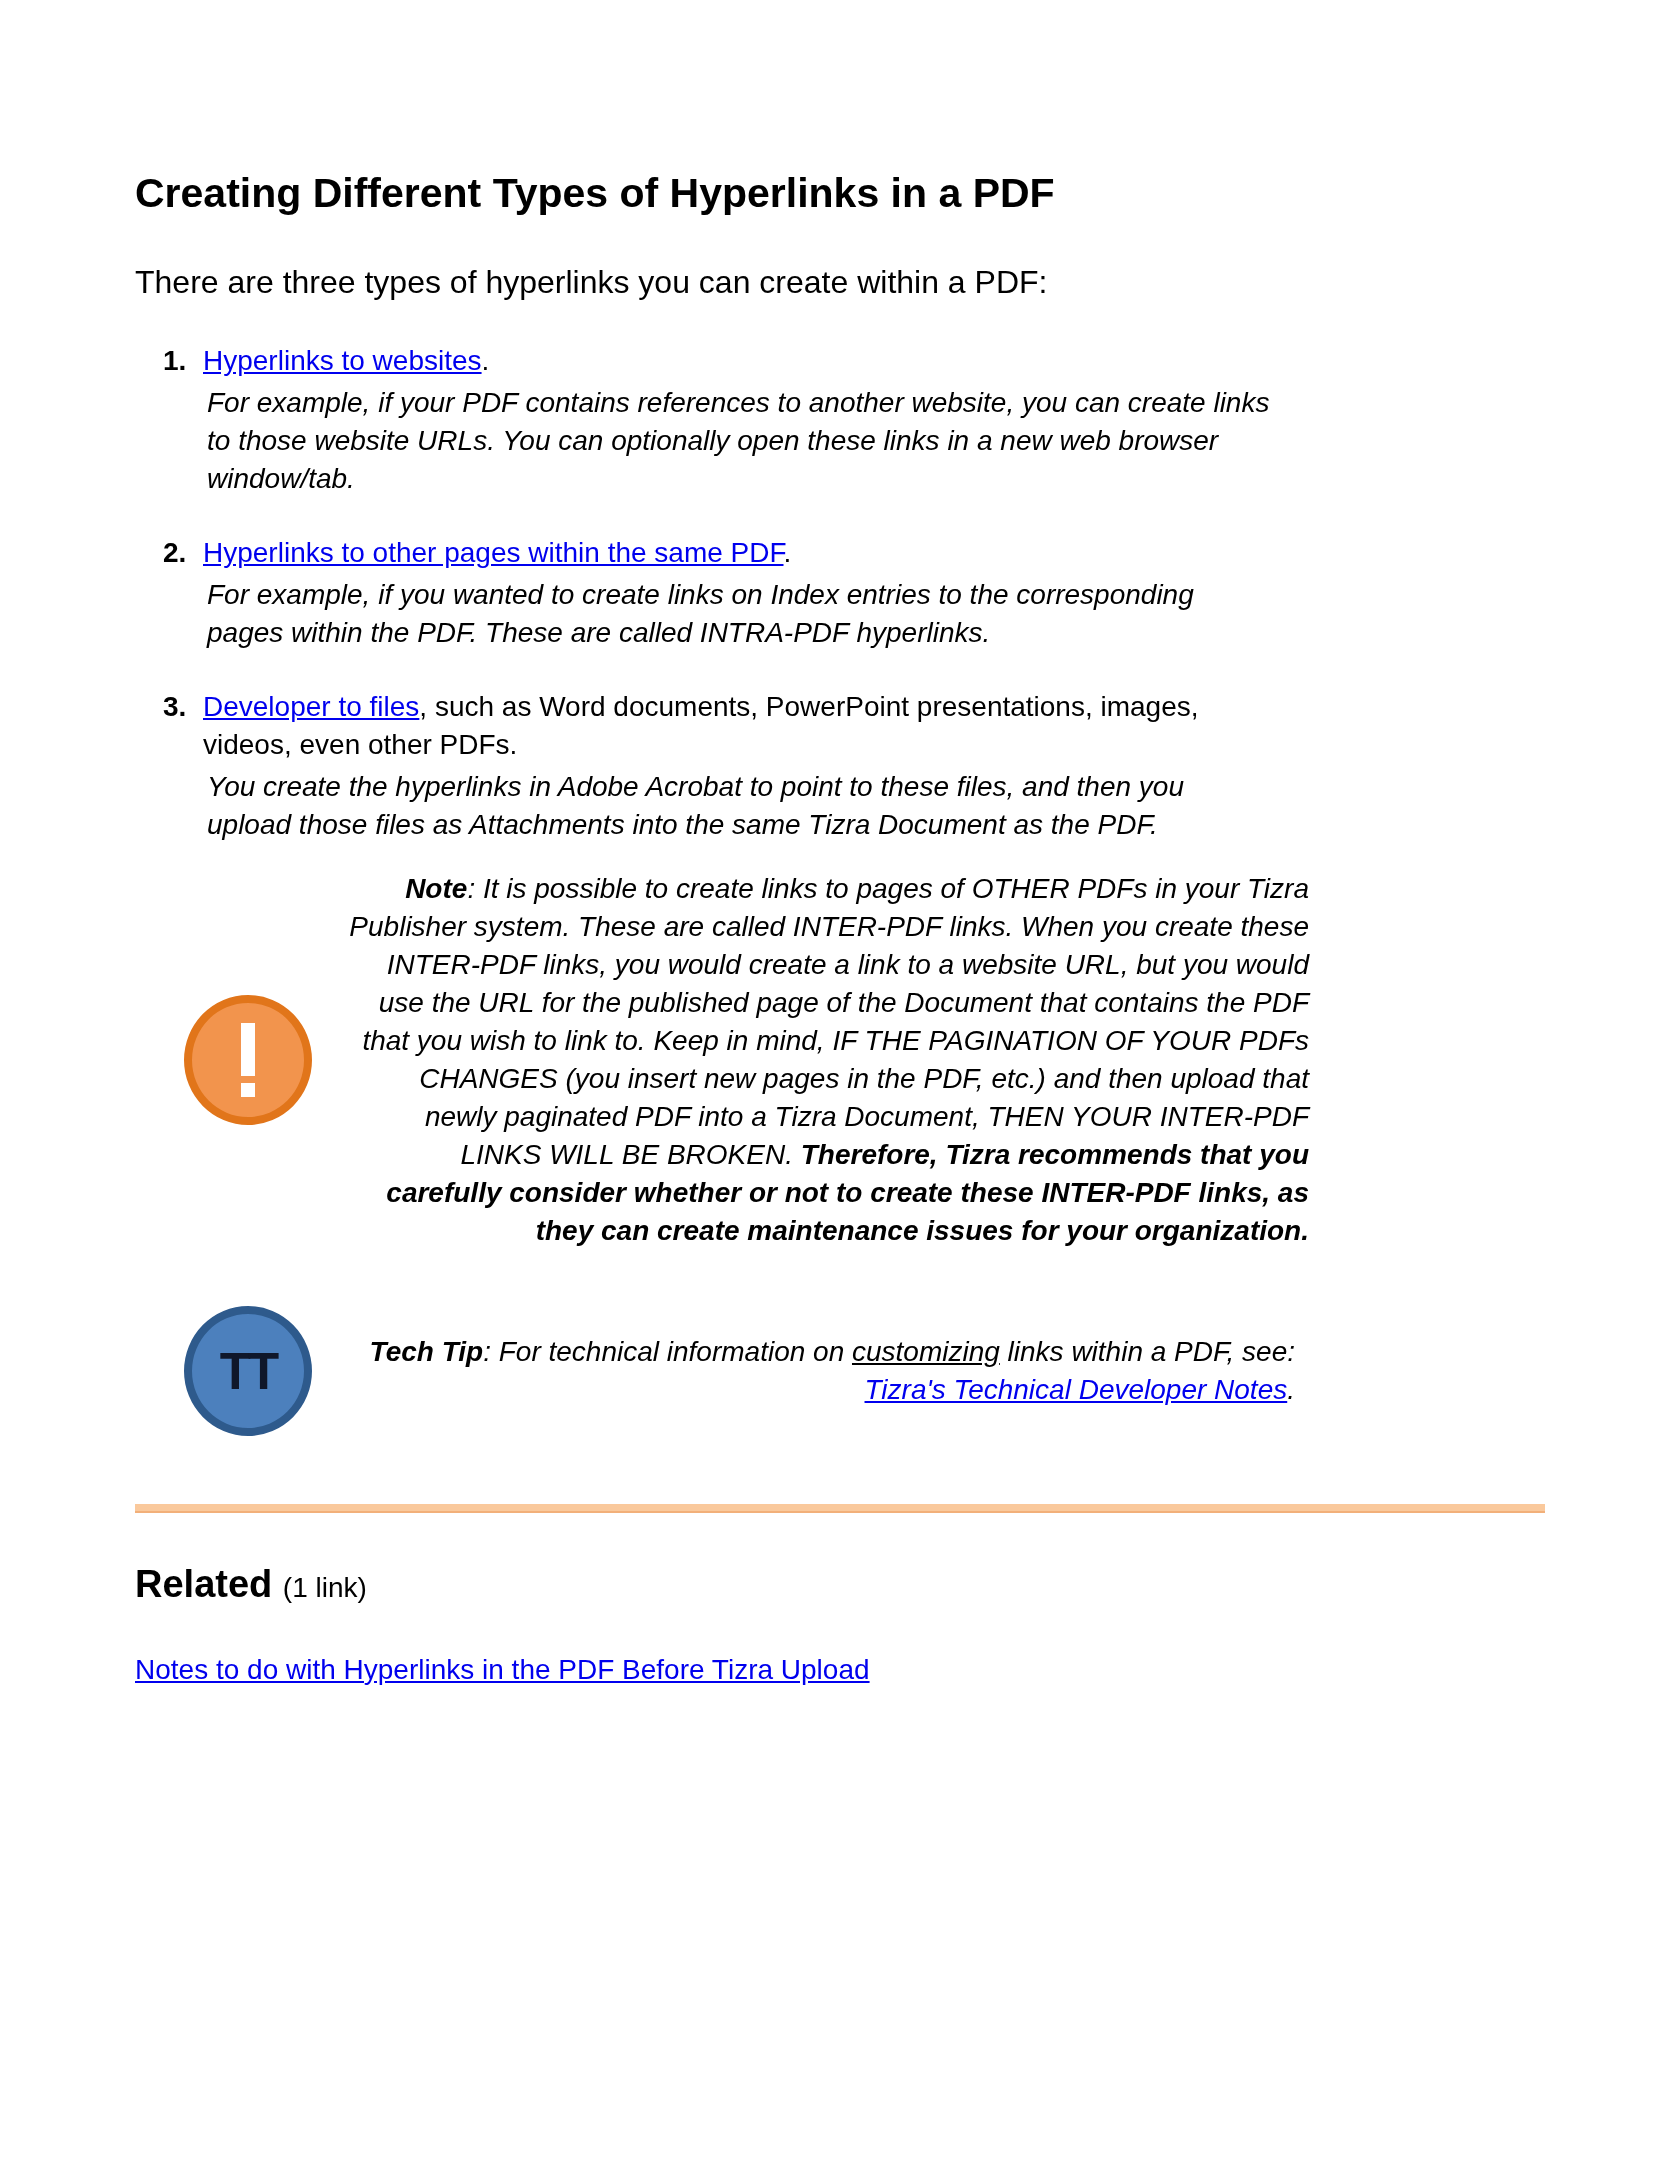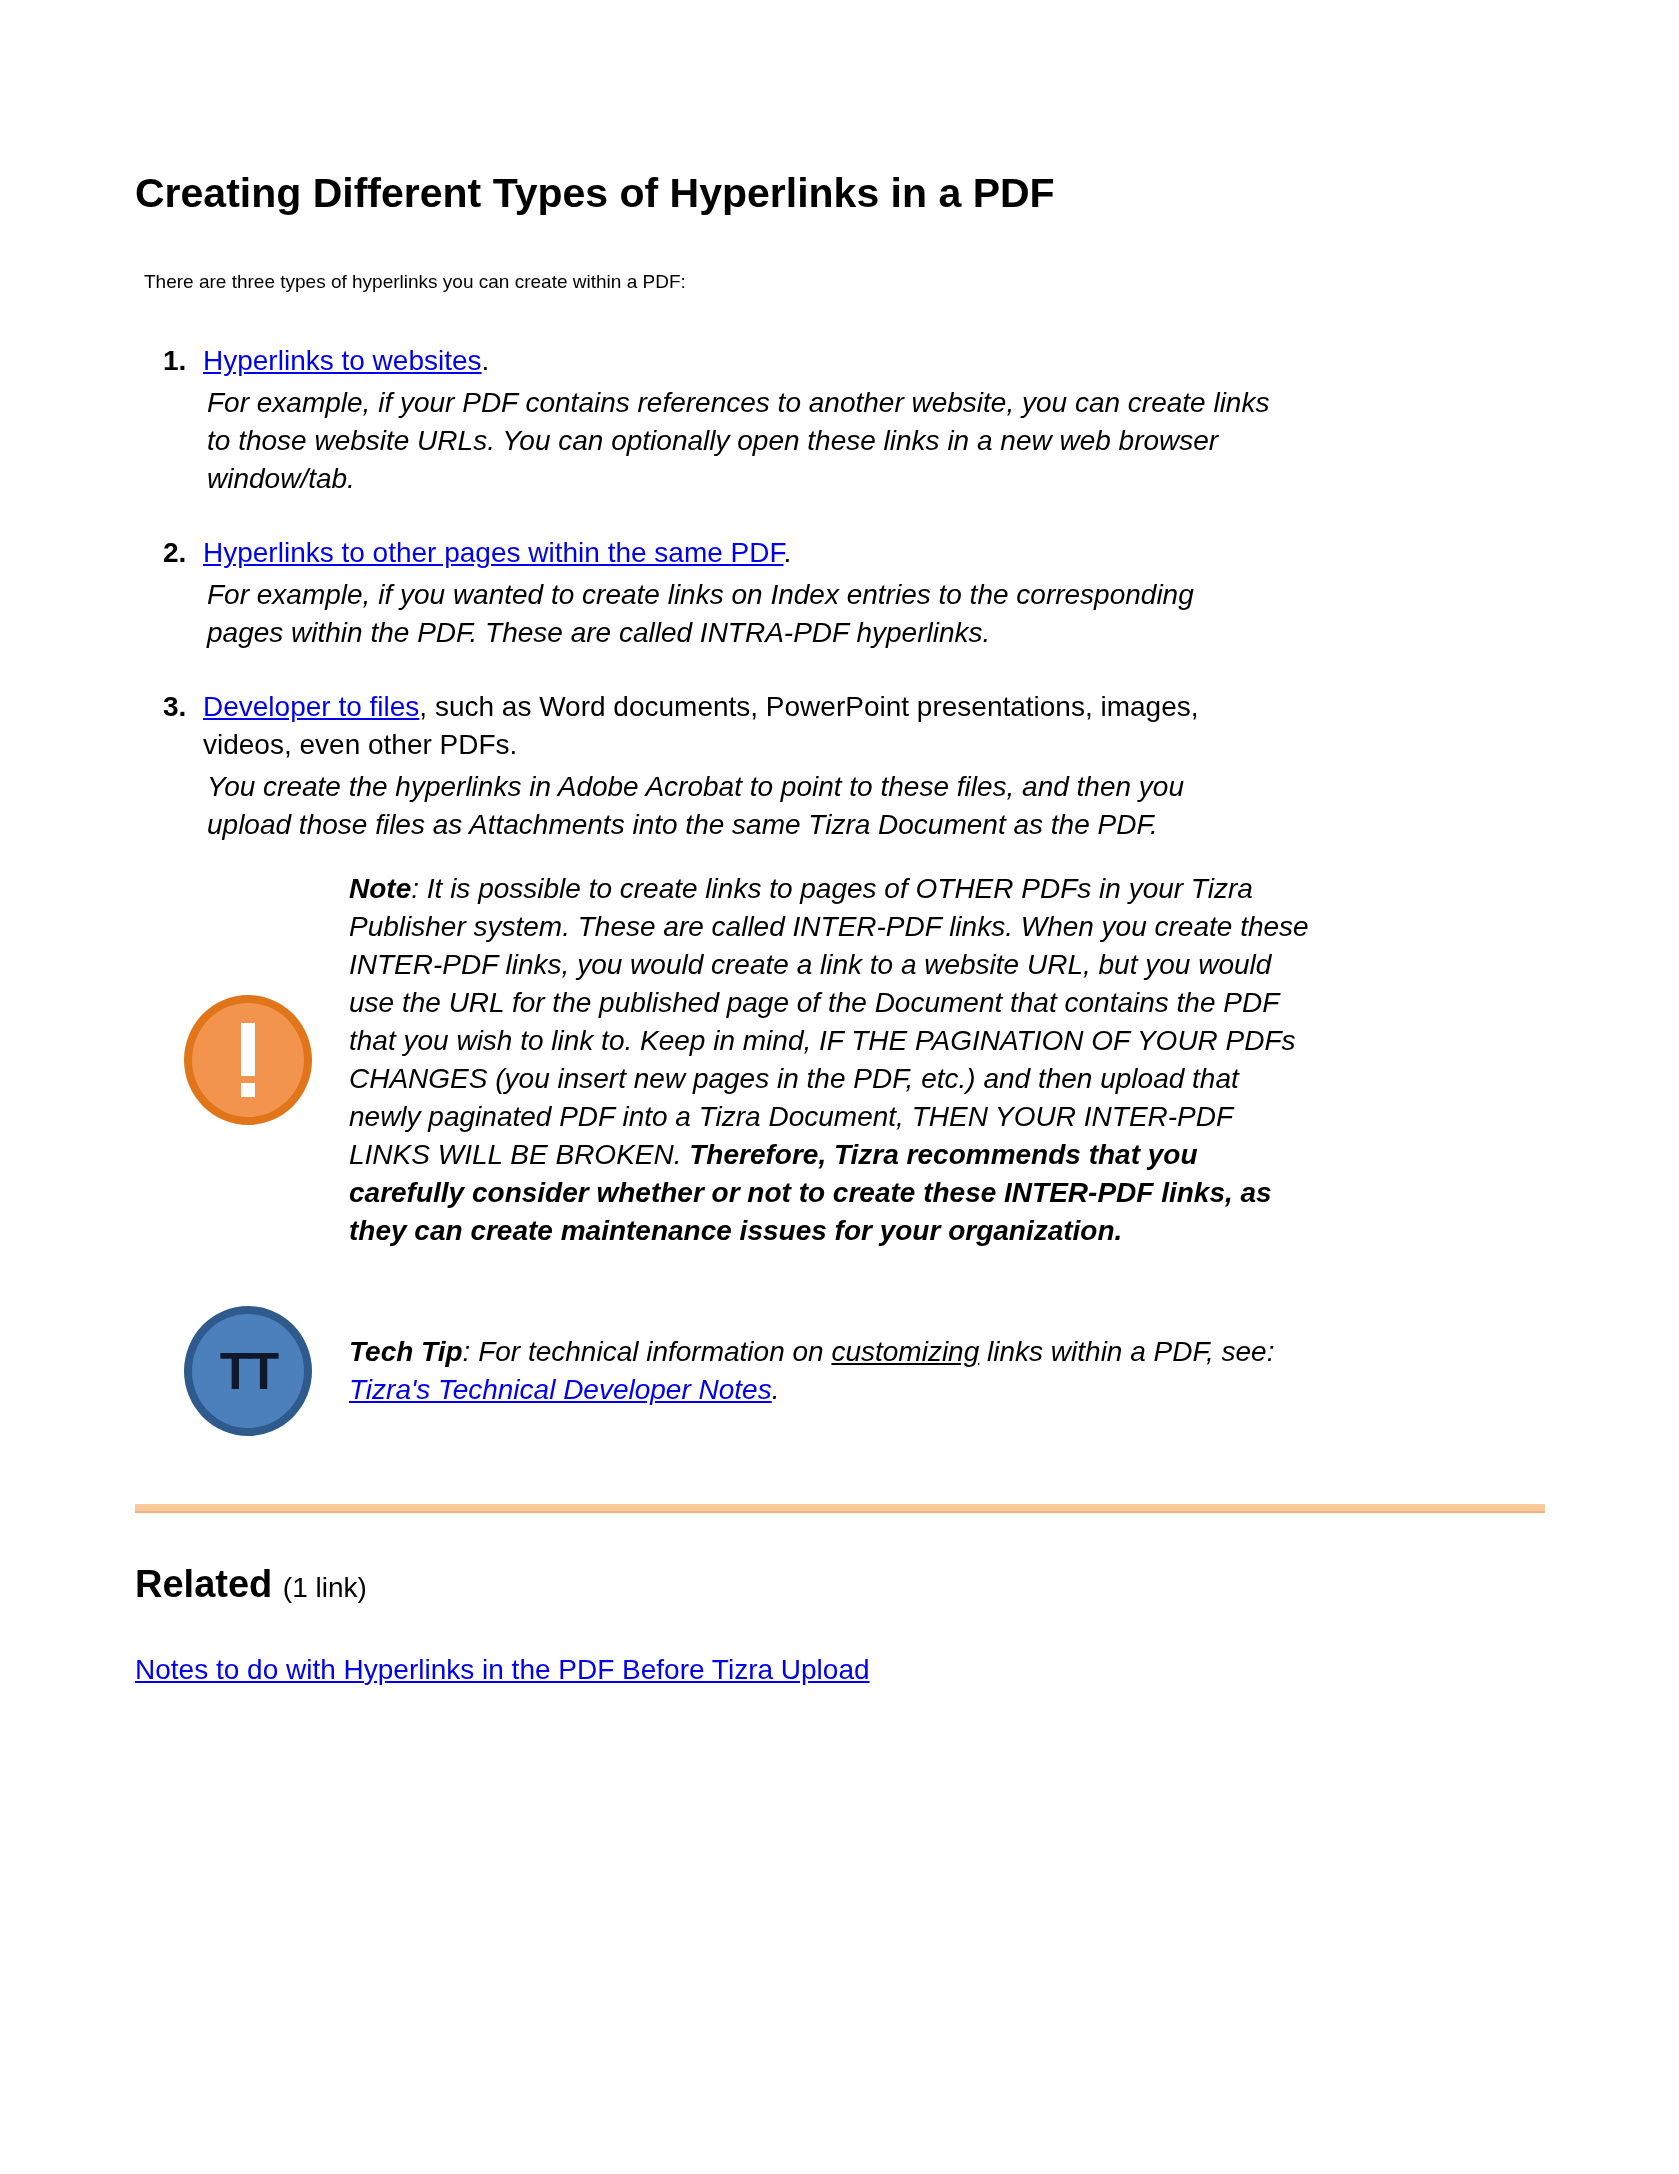--- a/index.html
+++ b/index.html
@@ -19,23 +19,23 @@
   .page {
     padding: 169px 136px 0 135px;
   }
   h1.title {
     font-size: 41px;
     line-height: 49px;
     font-weight: bold;
     margin: 0 0 45px 0;
   }
   p.intro {
-    font-size: 19px;
-    line-height: 38px;
-    margin: 0 0 41px 9px;
+    font-size: 32px;
+    line-height: 38px;
+    margin: 0 0 41px 0;
   }
   ol.type-list {
     list-style: none;
     margin: 0;
     padding: 0;
   }
   ol.type-list > li {
     position: relative;
     padding-left: 68px;
     margin-bottom: 36px;
@@ -104,20 +104,21 @@
     font-weight: bold;
     font-size: 51px;
     letter-spacing: -2.8px;
     line-height: 1;
   }
   .callout-text {
     margin: 0;
     font-size: 28px;
     line-height: 38px;
     font-style: italic;
+    text-align: right;
   }
   .note-text { max-width: 960px; }
   .tip-text  { max-width: 946px; }
   .bold-run { font-weight: bold; }
   .ul-black { text-decoration: underline; }
   .tip-gap { margin-top: 56px; }
   hr.divider {
     border: none;
     height: 8.5px;
     background: #FAC99C;

